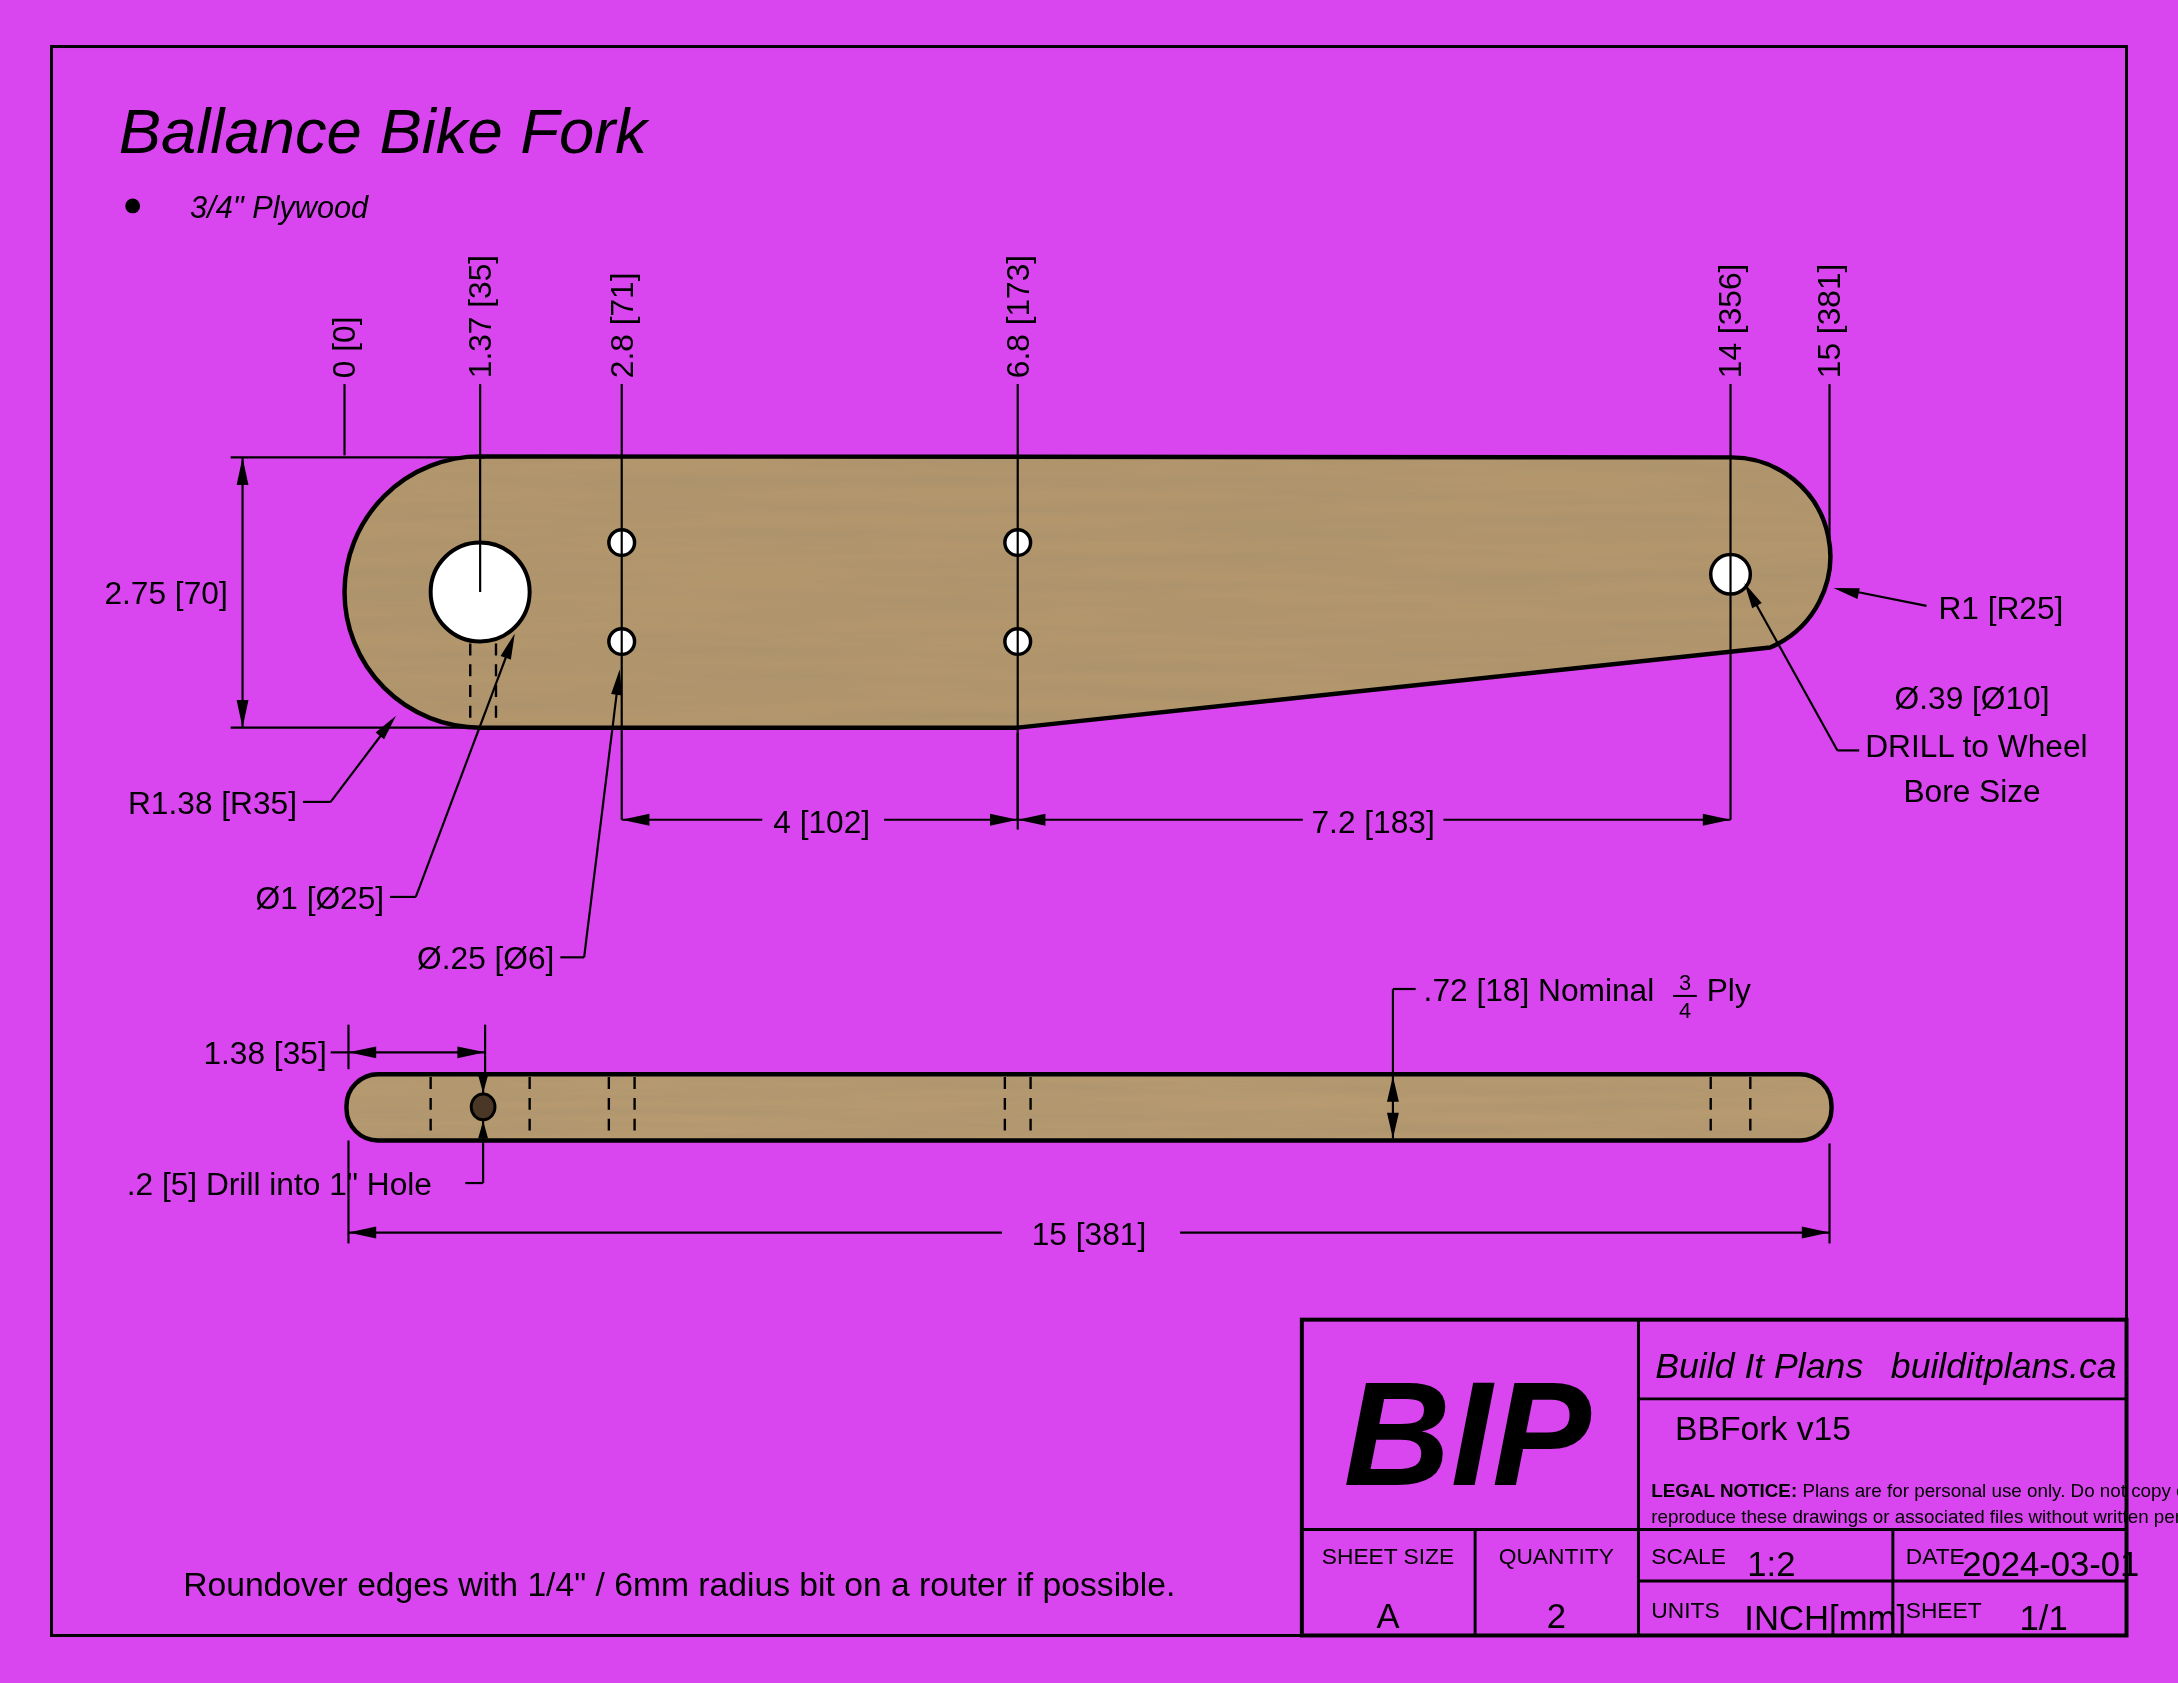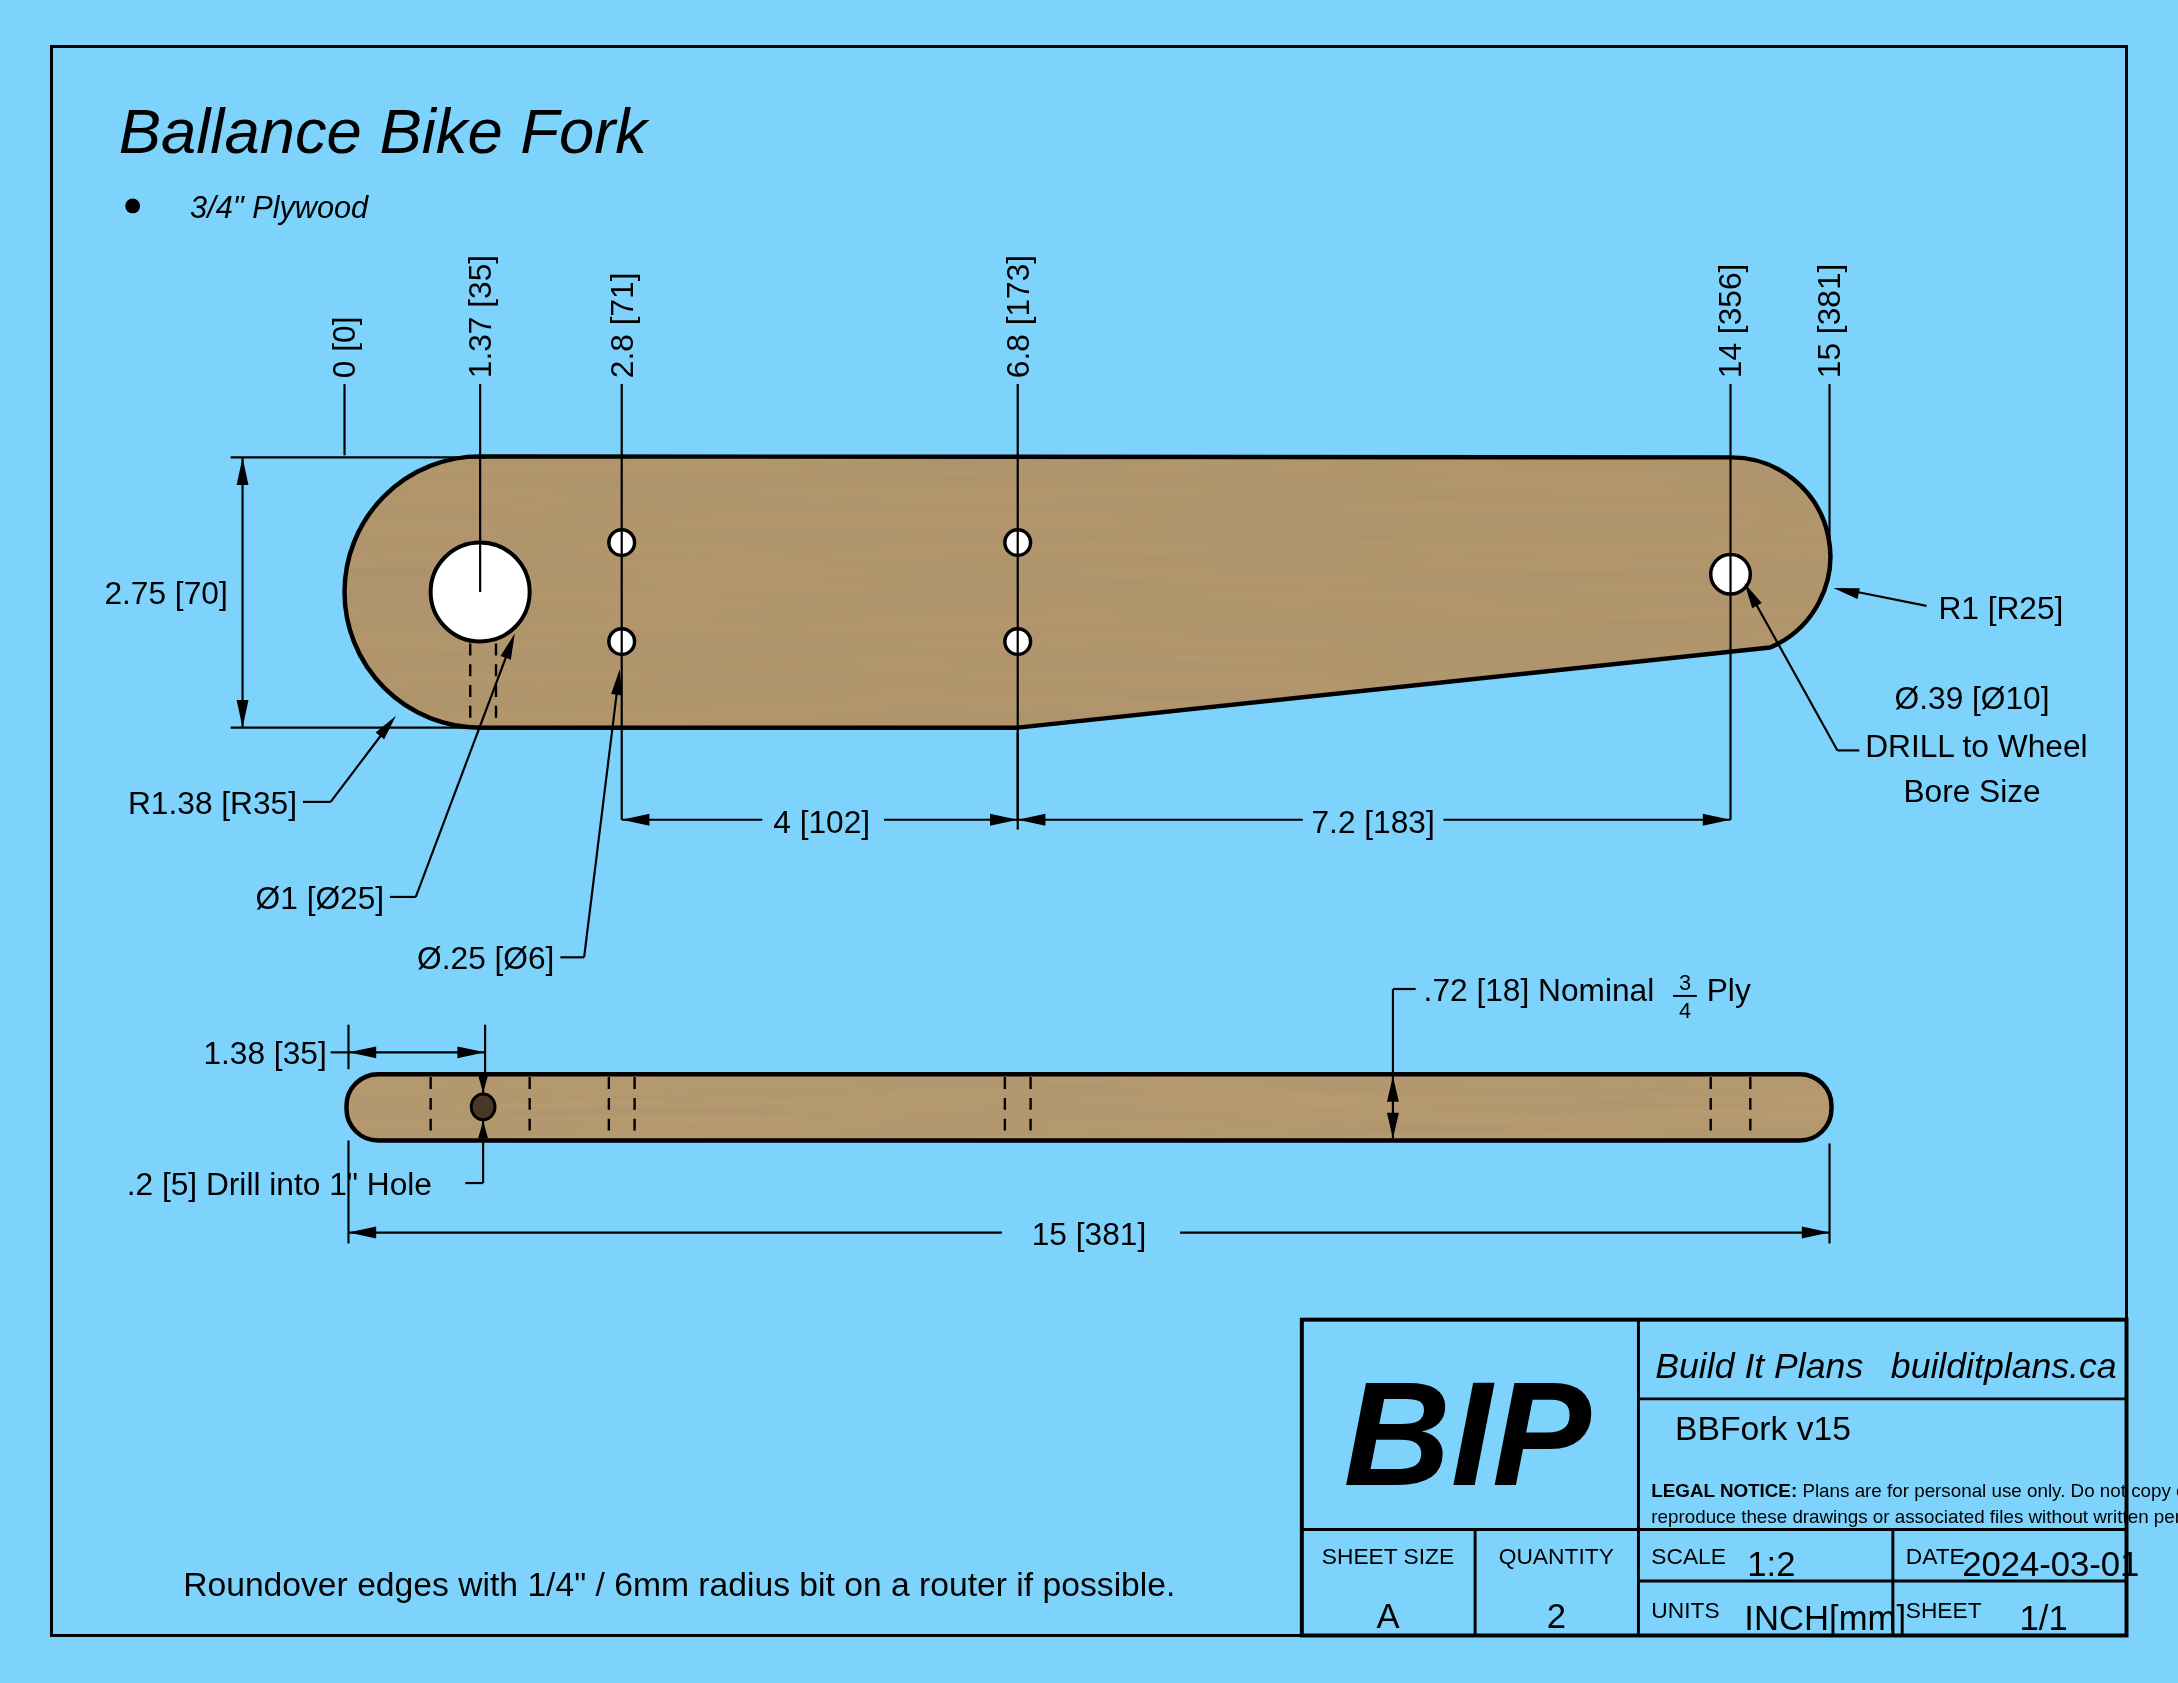--- a/index.html
+++ b/index.html
@@ -1,16 +1,16 @@
 <!DOCTYPE html>
 <html><head>
 <meta charset="utf-8">
 <style>
   html,body{margin:0;padding:0;background:#fff;}
-  .sheet{position:relative;width:2178px;height:1683px;background:#7dd3fc;overflow:hidden;}
+  .sheet{position:relative;width:2178px;height:1683px;background:#d946ef;overflow:hidden;}
   svg text{font-family:"Liberation Sans","DejaVu Sans",sans-serif;fill:#000;}
   .t-title{font-size:64px;font-style:italic;}
   .t-sub{font-size:31px;font-style:italic;}
   .t-dim{font-size:32px;}
   .t-frac{font-size:22px;}
   .t-note{font-size:34px;}
   .t-logo{font-size:150px;font-style:italic;font-weight:bold;}
   .t-co{font-size:36px;font-style:italic;}
   .t-dt{font-size:34px;}
   .t-lbl{font-size:23px;}

